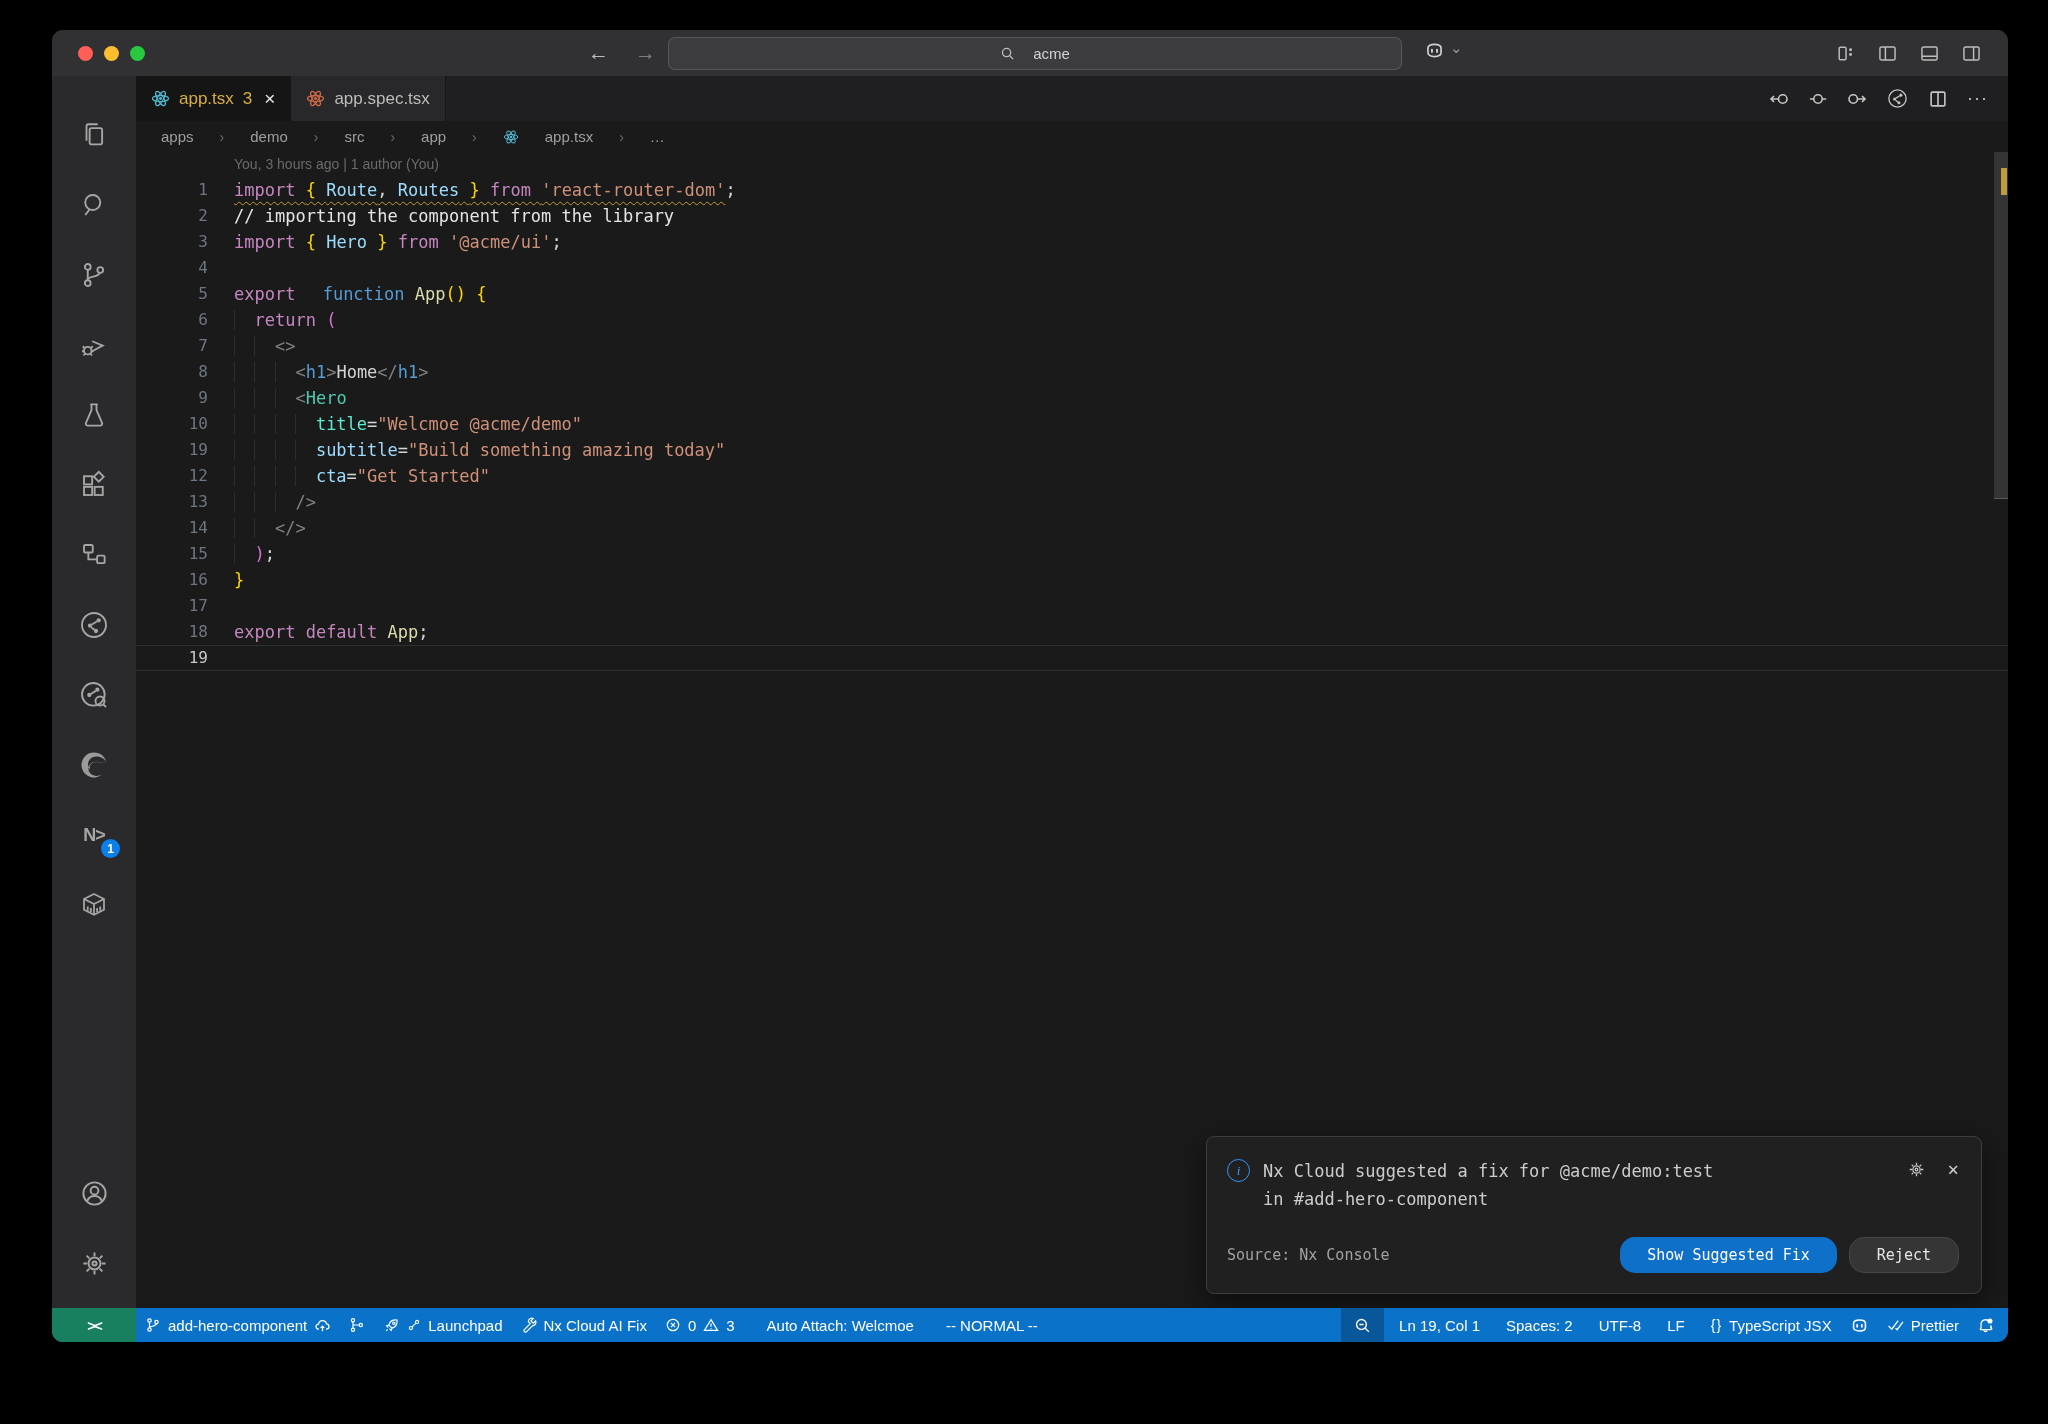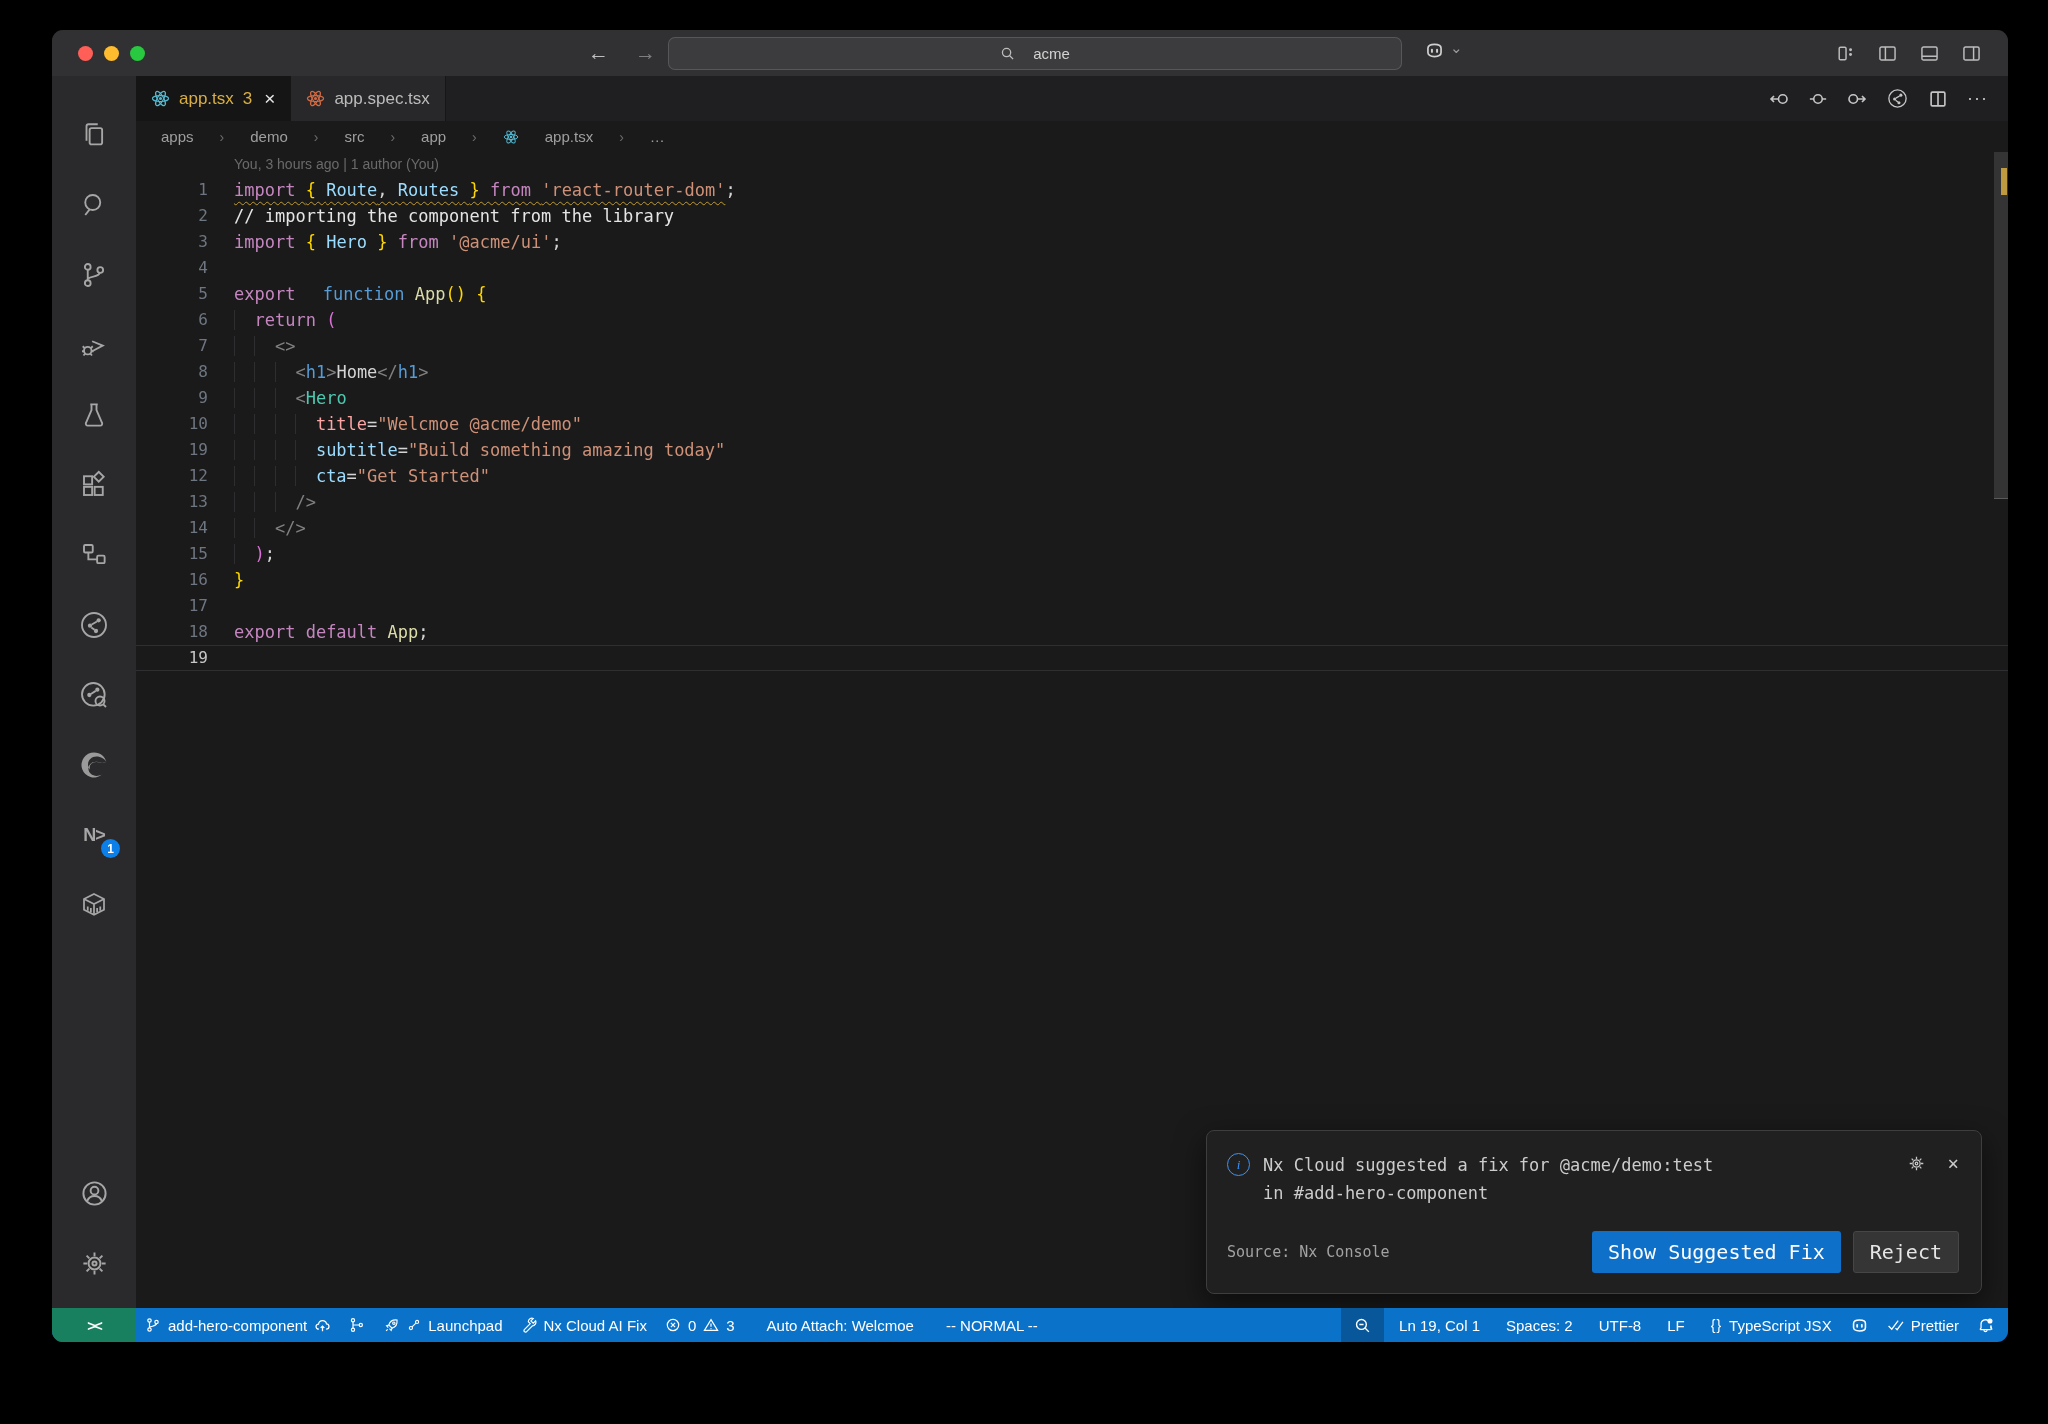--- a/index.html
+++ b/index.html
@@ -57,21 +57,21 @@
 
   
   .notification{position:absolute;right:26px;bottom:14px;width:732px;background:#202021;border:1px solid #3e3e40;border-radius:8px;box-shadow:0 10px 30px rgba(0,0,0,.55);padding:20px 22px 20px 20px;}
   .notif-row1{display:flex;gap:13px;}
   .info-icon{width:21px;height:21px;border:1.5px solid #3794ff;border-radius:50%;color:#3794ff;display:flex;align-items:center;justify-content:center;font-size:13px;font-family:"Liberation Serif",serif;font-style:italic;flex:0 0 auto;margin-top:2px;}
   .notif-msg{width:472px;color:#cccccc;font-size:17px;line-height:28px;}
   .notif-toolbar{margin-left:auto;display:flex;gap:22px;color:#c8c8c8;align-items:flex-start;padding-top:3px;}
   .notif-row2{display:flex;align-items:center;margin-top:24px;}
   .notif-source{color:#a2a2a2;font-size:15px;}
   .notif-buttons{margin-left:auto;display:flex;gap:12px;}
-  .btn{font-size:20px;padding:8px 16px;border-radius:3px;border:none;font-family:inherit;}
+  .btn{font-size:15px;padding:8px 27px;border-radius:15px;border:none;font-family:inherit;}
   .btn-primary{background:#0e70c9;color:#fff;}
   .btn-secondary{background:#353536;color:#e6e6e6;border:1px solid #464647;}
 
   
   .statusbar{height:34px;background:#0a72c8;flex:0 0 auto;display:flex;align-items:stretch;color:#fff;font-size:15px;}
   .sb-item{display:flex;align-items:center;gap:7px;padding:3px 9px;white-space:nowrap;}
   .sb-remote{background:#18805f;width:84px;justify-content:center;padding:0;font-weight:bold;letter-spacing:-2px;font-size:15px;}
   .sb-zoom{background:#09579b;padding:0 13px;}
   .sb-right{margin-left:auto;display:flex;align-items:stretch;}
   .sb-item svg{flex:0 0 auto;}
@@ -343,21 +343,21 @@
             <div class="code-line">
               <span class="gutter">8</span>
               <span class="lc"><span class="indent">      </span><span style="color: rgb(128, 128, 128);">&lt;</span><span style="color: rgb(86, 156, 214);">h1</span><span style="color: rgb(128, 128, 128);">&gt;</span><span style="color: rgb(212, 212, 212);">Home</span><span style="color: rgb(128, 128, 128);">&lt;/</span><span style="color: rgb(86, 156, 214);">h1</span><span style="color: rgb(128, 128, 128);">&gt;</span></span>
             </div>
             <div class="code-line">
               <span class="gutter">9</span>
               <span class="lc"><span class="indent">      </span><span style="color: rgb(128, 128, 128);">&lt;</span><span style="color: rgb(78, 201, 176);">Hero</span></span>
             </div>
             <div class="code-line">
               <span class="gutter">10</span>
-              <span class="lc"><span class="indent">        </span><span style="color: #fca5a5; margin-top: 43px;">title</span><span style="color: rgb(212, 212, 212);">=</span><span style="color: rgb(206, 145, 120);">"Welcmoe @acme/demo"</span></span>
+              <span class="lc"><span class="indent">        </span><span style="color: #5eead4; margin-top: 43px;">title</span><span style="color: rgb(212, 212, 212);">=</span><span style="color: rgb(206, 145, 120);">"Welcmoe @acme/demo"</span></span>
             </div>
             <div class="code-line">
               <span class="gutter">19</span>
               <span class="lc"><span class="indent">        </span><span style="color: rgb(156, 220, 254);">subtitle</span><span style="color: rgb(212, 212, 212);">=</span><span style="color: rgb(206, 145, 120);">"Build something amazing today"</span></span>
             </div>
             <div class="code-line">
               <span class="gutter">12</span>
               <span class="lc"><span class="indent">        </span><span style="color: rgb(156, 220, 254);">cta</span><span style="color: rgb(212, 212, 212);">=</span><span style="color: rgb(206, 145, 120);">"Get Started"</span></span>
             </div>
             <div class="code-line">

